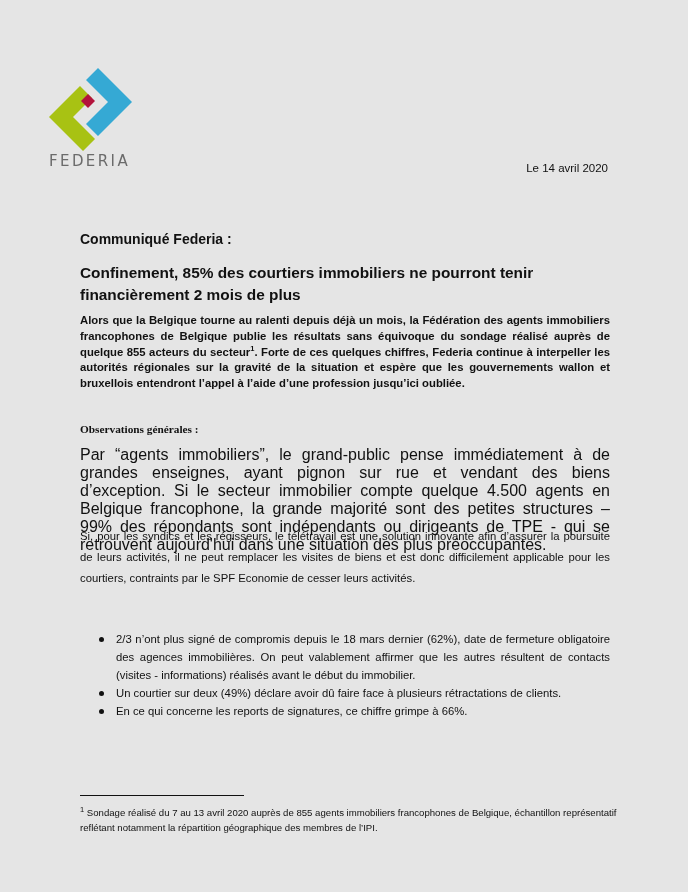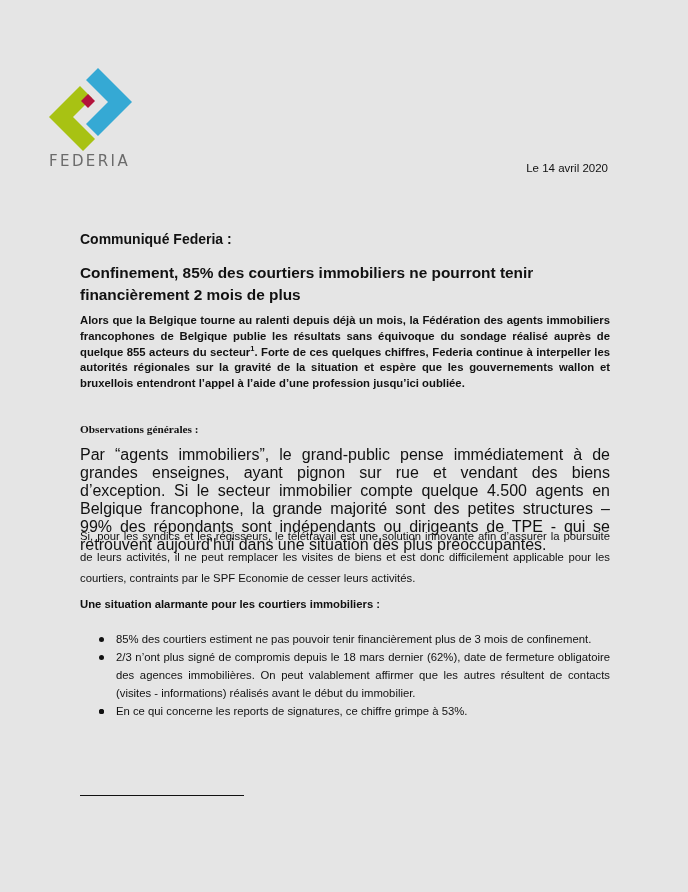--- a/index.html
+++ b/index.html
@@ -182,34 +182,31 @@
   <div class="communique">Communiqué Federia :</div>
 
   <div class="headline">Confinement, 85% des courtiers immobiliers ne pourront tenir financièrement 2 mois de plus</div>
 
   <div class="intro"><span>Alors que la Belgique tourne au ralenti depuis déjà un mois, la Fédération des agents immobiliers francophones de Belgique publie les résultats sans équivoque du sondage réalisé auprès de quelque 855 acteurs du secteur</span><sup>1</sup><span>. Forte de ces quelques chiffres, Federia continue à interpeller les autorités régionales sur la gravité de la situation et espère que les gouvernements wallon et bruxellois entendront l’appel à l’aide d’une profession jusqu’ici oubliée.</span></div>
 
   <div class="obs-title">Observations générales :</div>
   <div class="para1">Par “agents immobiliers”, le grand-public pense immédiatement à de grandes enseignes, ayant pignon sur rue et vendant des biens d’exception. Si le secteur immobilier compte quelque 4.500 agents en Belgique francophone, la grande majorité sont des petites structures – 99% des répondants sont indépendants ou dirigeants de TPE - qui se retrouvent aujourd'hui dans une situation des plus préoccupantes.</div>
   <div class="para2">Si, pour les syndics et les régisseurs, le télétravail est une solution innovante afin d’assurer la poursuite de leurs activités, il ne peut remplacer les visites de biens et est donc difficilement applicable pour les courtiers, contraints par le SPF Economie de cesser leurs activités.</div>
 
-  <div class="sit-title">Une situation alarmante pour les courtiers immobiliers :</div>
   <ul class="bullets">
-    <li>
-      <span class="bullet-dot"></span>
-      <span>85% des courtiers estiment ne pas pouvoir tenir financièrement plus de 3 mois de confinement.</span>
-    </li>
     <li>
       <span class="bullet-dot"></span>
       <span>2/3 n’ont plus signé de compromis depuis le 18 mars dernier (62%), date de fermeture obligatoire des agences immobilières. On peut valablement affirmer que les autres résultent de contacts (visites - informations) réalisés </span><span class="u">avant</span><span> le début du immobilier.</span>
     </li>
     <li>
       <span class="bullet-dot"></span>
+      <span>Un courtier sur deux (49%) déclare avoir dû faire face à plusieurs rétractations de clients.</span>
     </li>
     <li>
       <span class="bullet-dot"></span>
-      <span>En ce qui concerne les reports de signatures, ce chiffre grimpe à 53%.</span>
+      <span>En ce qui concerne les reports de signatures, ce chiffre grimpe à 66%.</span>
     </li>
   </ul>
 
   <div class="footnote-rule"></div>
+  <div class="footnote"><sup>1</sup><span> Sondage réalisé du 7 au 13 avril 2020 auprès de 855 agents immobiliers francophones de Belgique, échantillon représentatif reflétant notamment la répartition géographique des membres de l’IPI.</span></div>
 
 </div>
 
 </body></html>

